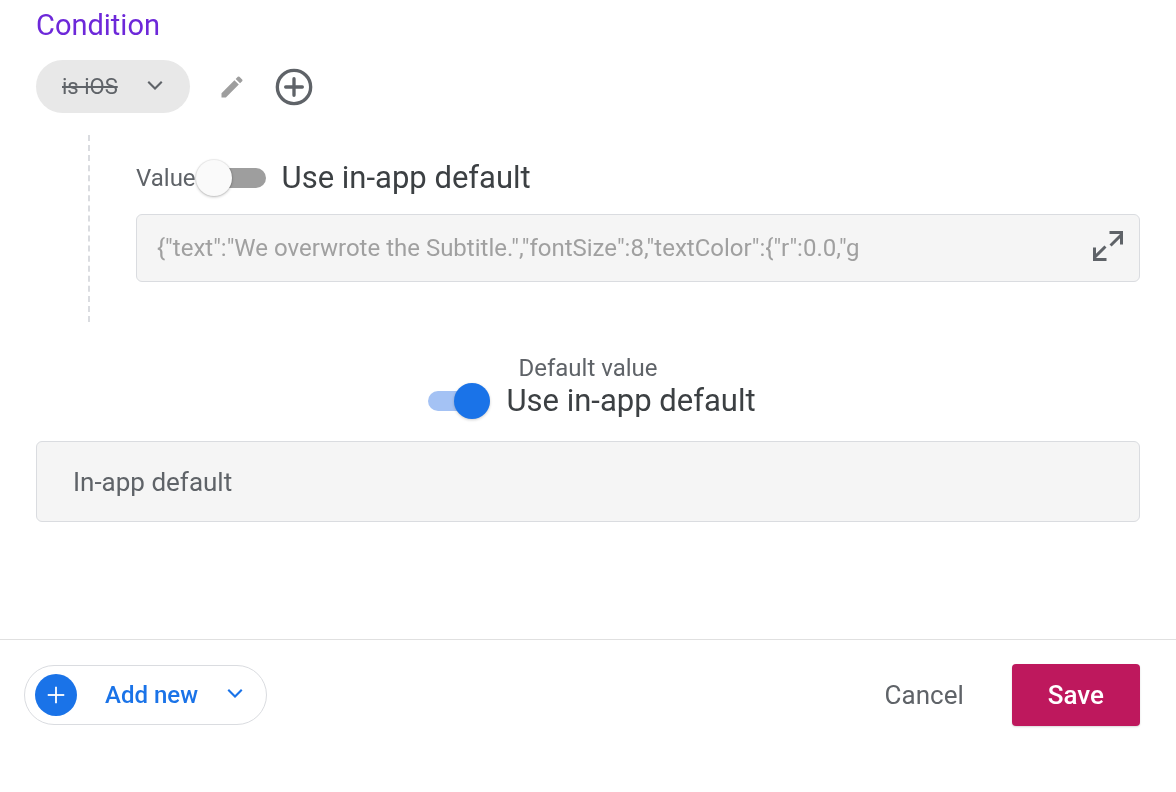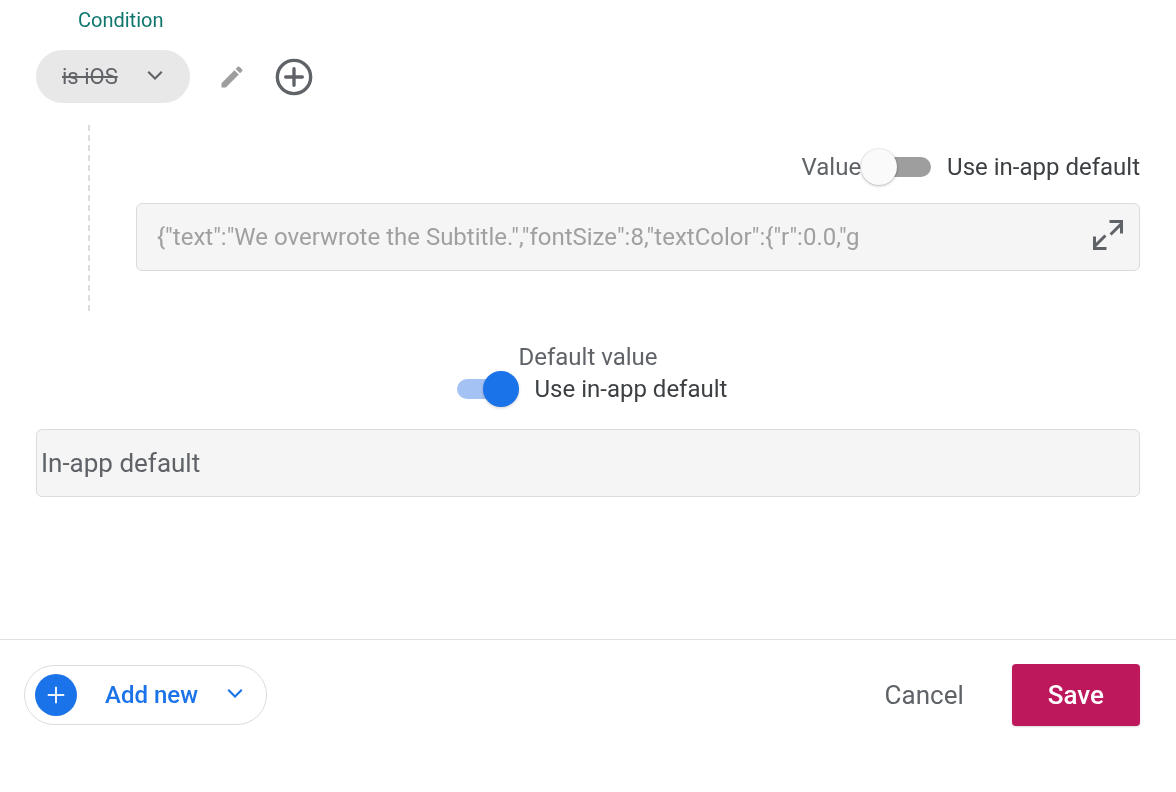--- a/index.html
+++ b/index.html
@@ -12,24 +12,23 @@
       background: #fff;
       color: #5f6368;
       width: 1176px;
       height: 792px;
       padding: 0 36px;
     }
     .condition-section {
       padding-top: 8px;
     }
     .section-label {
-      font-size: 20px;
-      color: #0f766e;
+      font-size: 29px;
+      color: #6d28d9;
       margin-bottom: 18px;
-      margin-left: 42px;
     }
     .condition-row {
       display: flex;
       align-items: center;
       gap: 28px;
     }
     .condition-chip {
       background: #e8e8e8;
       border-radius: 32px;
       padding: 14px 26px;
@@ -75,21 +74,21 @@
       position: absolute;
       left: 52px;
       top: 0;
       bottom: -40px;
       width: 0;
       border-left: 2.5px dashed #dadce0;
     }
     .value-header {
       display: flex;
       align-items: center;
-      justify-content: flex-end;
+      justify-content: flex-start;
       margin-bottom: 18px;
       padding-top: 24px;
     }
     .value-label {
       font-size: 24px;
       color: #5f6368;
     }
     .toggle-group {
       display: flex;
       align-items: center;
@@ -129,21 +128,21 @@
       position: absolute;
       top: 0;
       right: 0;
       width: 36px;
       height: 36px;
       border-radius: 50%;
       background: #1a73e8;
       box-shadow: 0 1px 3px rgba(0,0,0,0.2);
     }
     .toggle-label {
-      font-size: 24px;
+      font-size: 31px;
       color: #3c4043;
     }
     .value-input-wrap {
       position: relative;
     }
     .value-input {
       width: 100%;
       height: 68px;
       border: 1px solid #dadce0;
       border-radius: 6px;
@@ -170,25 +169,25 @@
     }
     .default-header {
       display: flex;
       align-items: center;
       justify-content: space-between;
       margin-bottom: 22px;
       flex-direction: column;
     }
     .default-input {
       width: 100%;
-      height: 68px;
+      height: 81px;
       border: 1px solid #dadce0;
       border-radius: 6px;
       background: #f5f5f5;
-      padding: 0 4px;
+      padding: 0 36px;
       font-size: 26px;
       color: #5f6368;
       font-family: inherit;
     }
     .footer {
       position: absolute;
       left: 0;
       right: 0;
       bottom: 0;
       border-top: 1px solid #e0e0e0;

